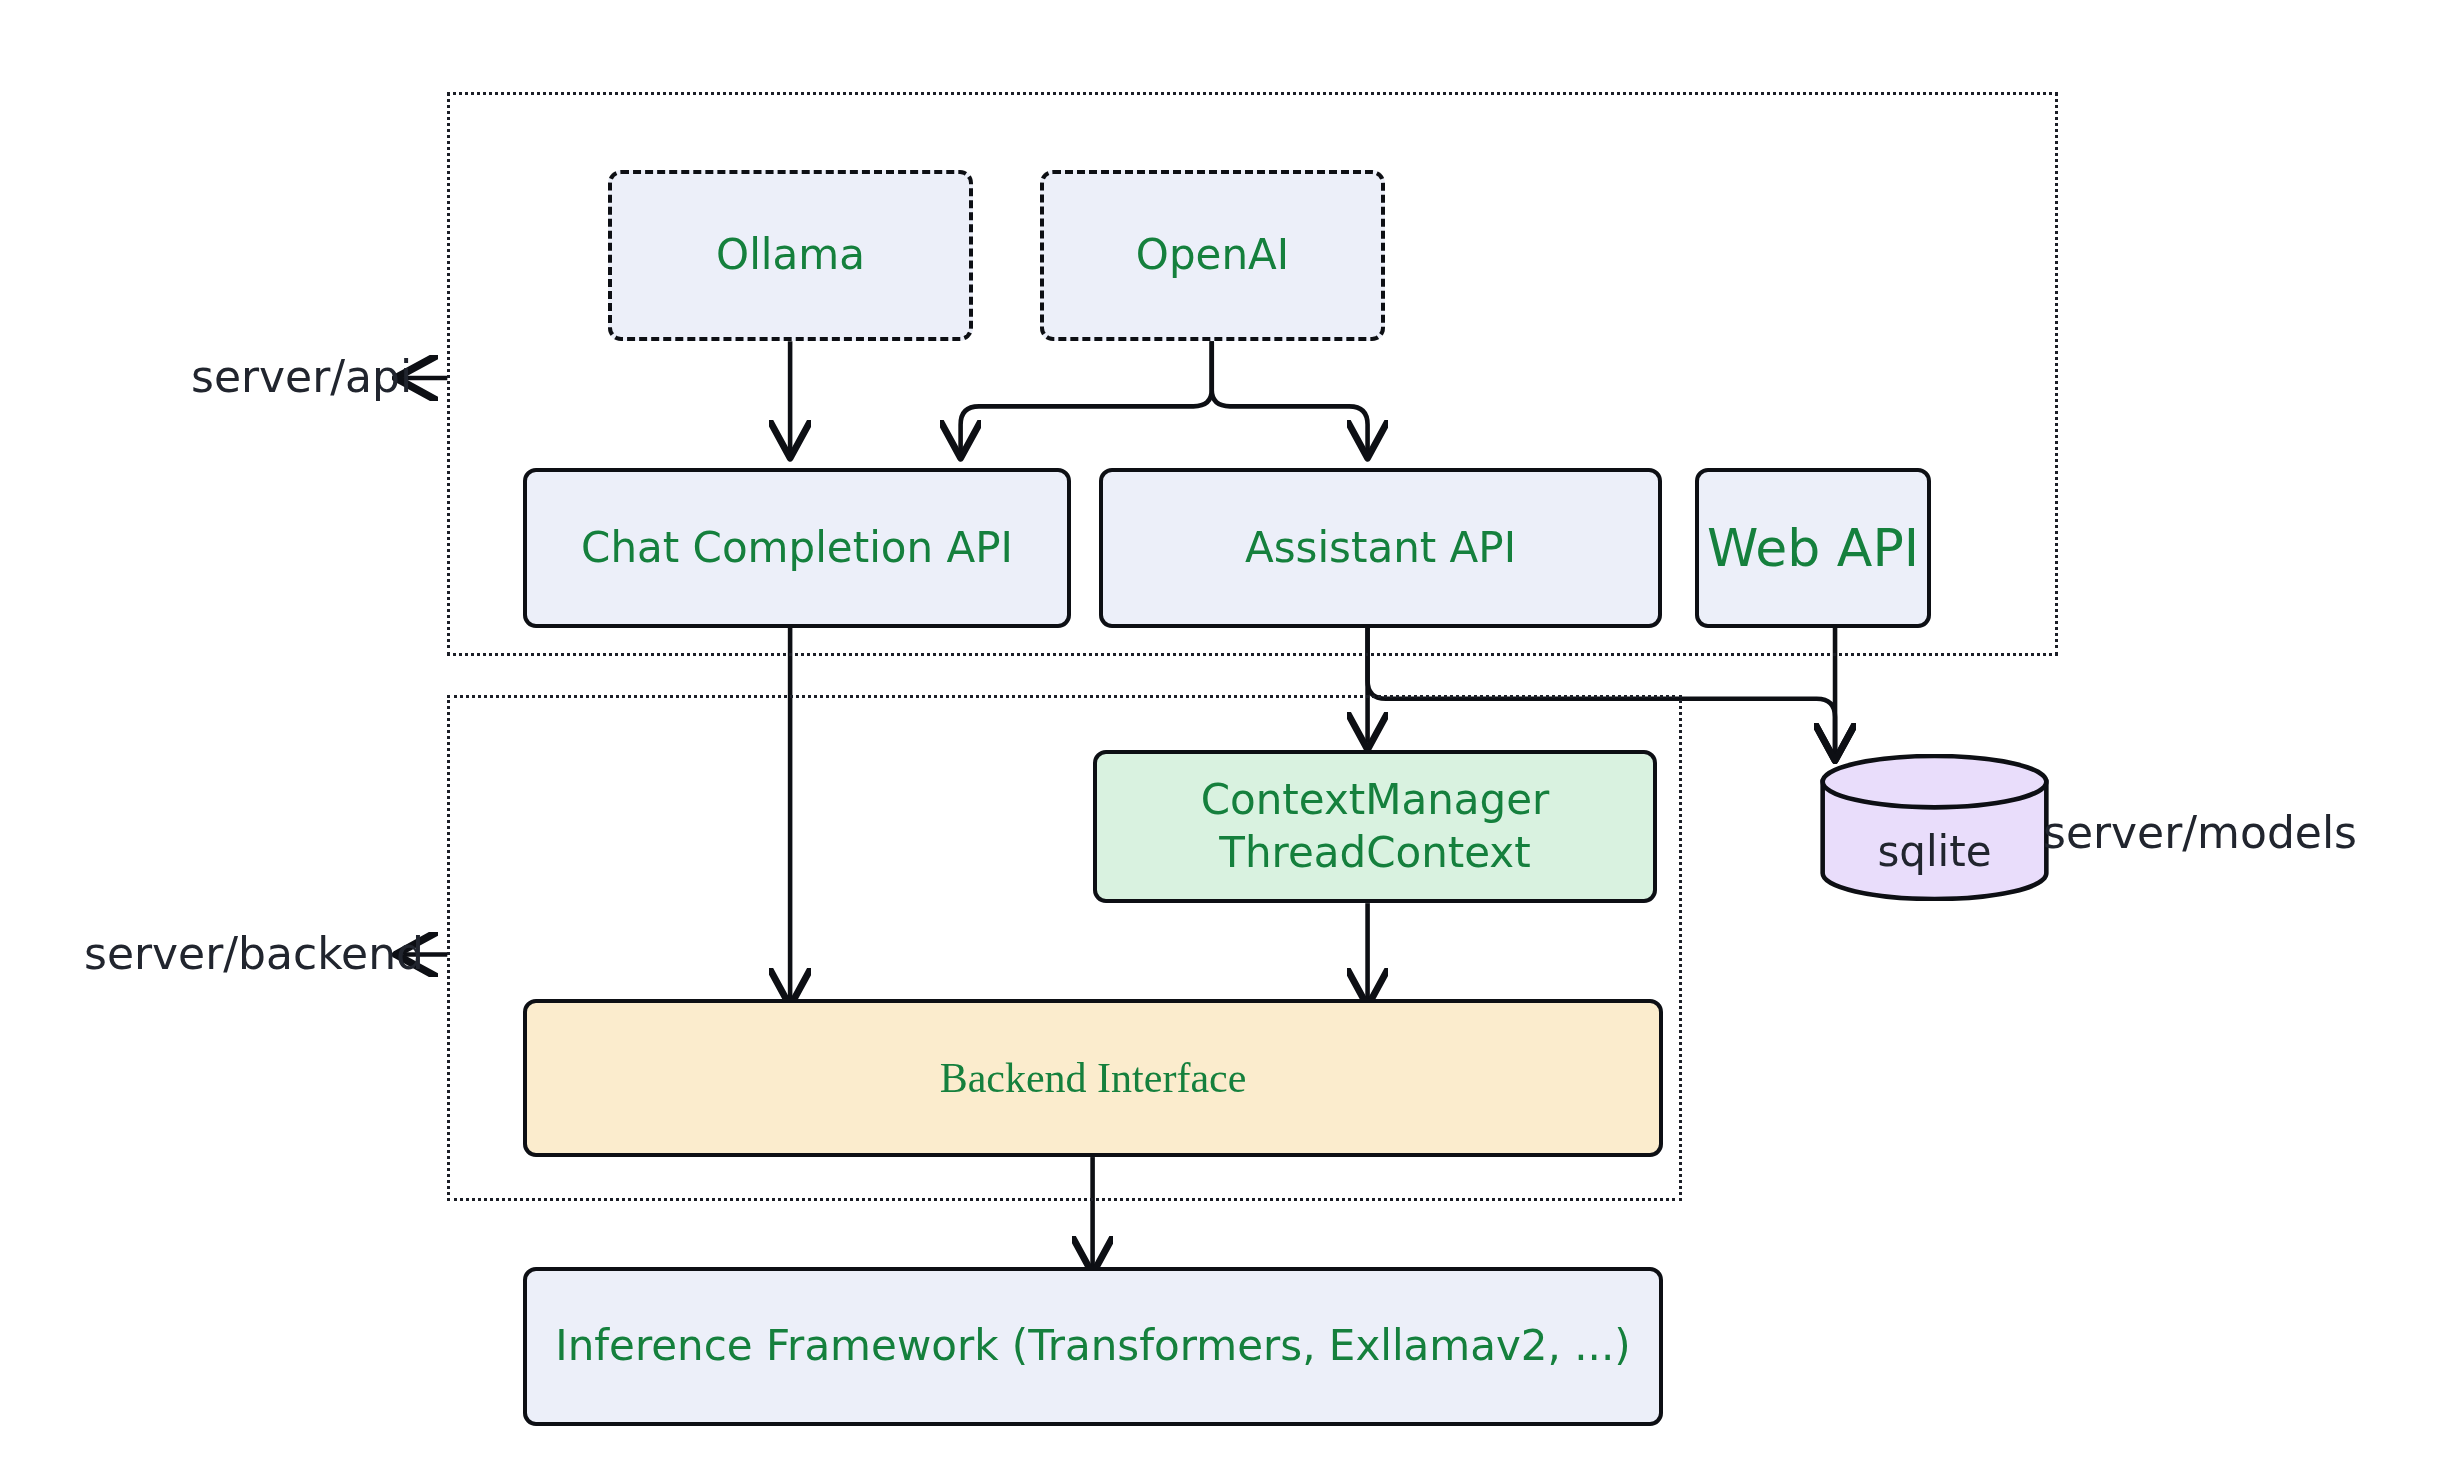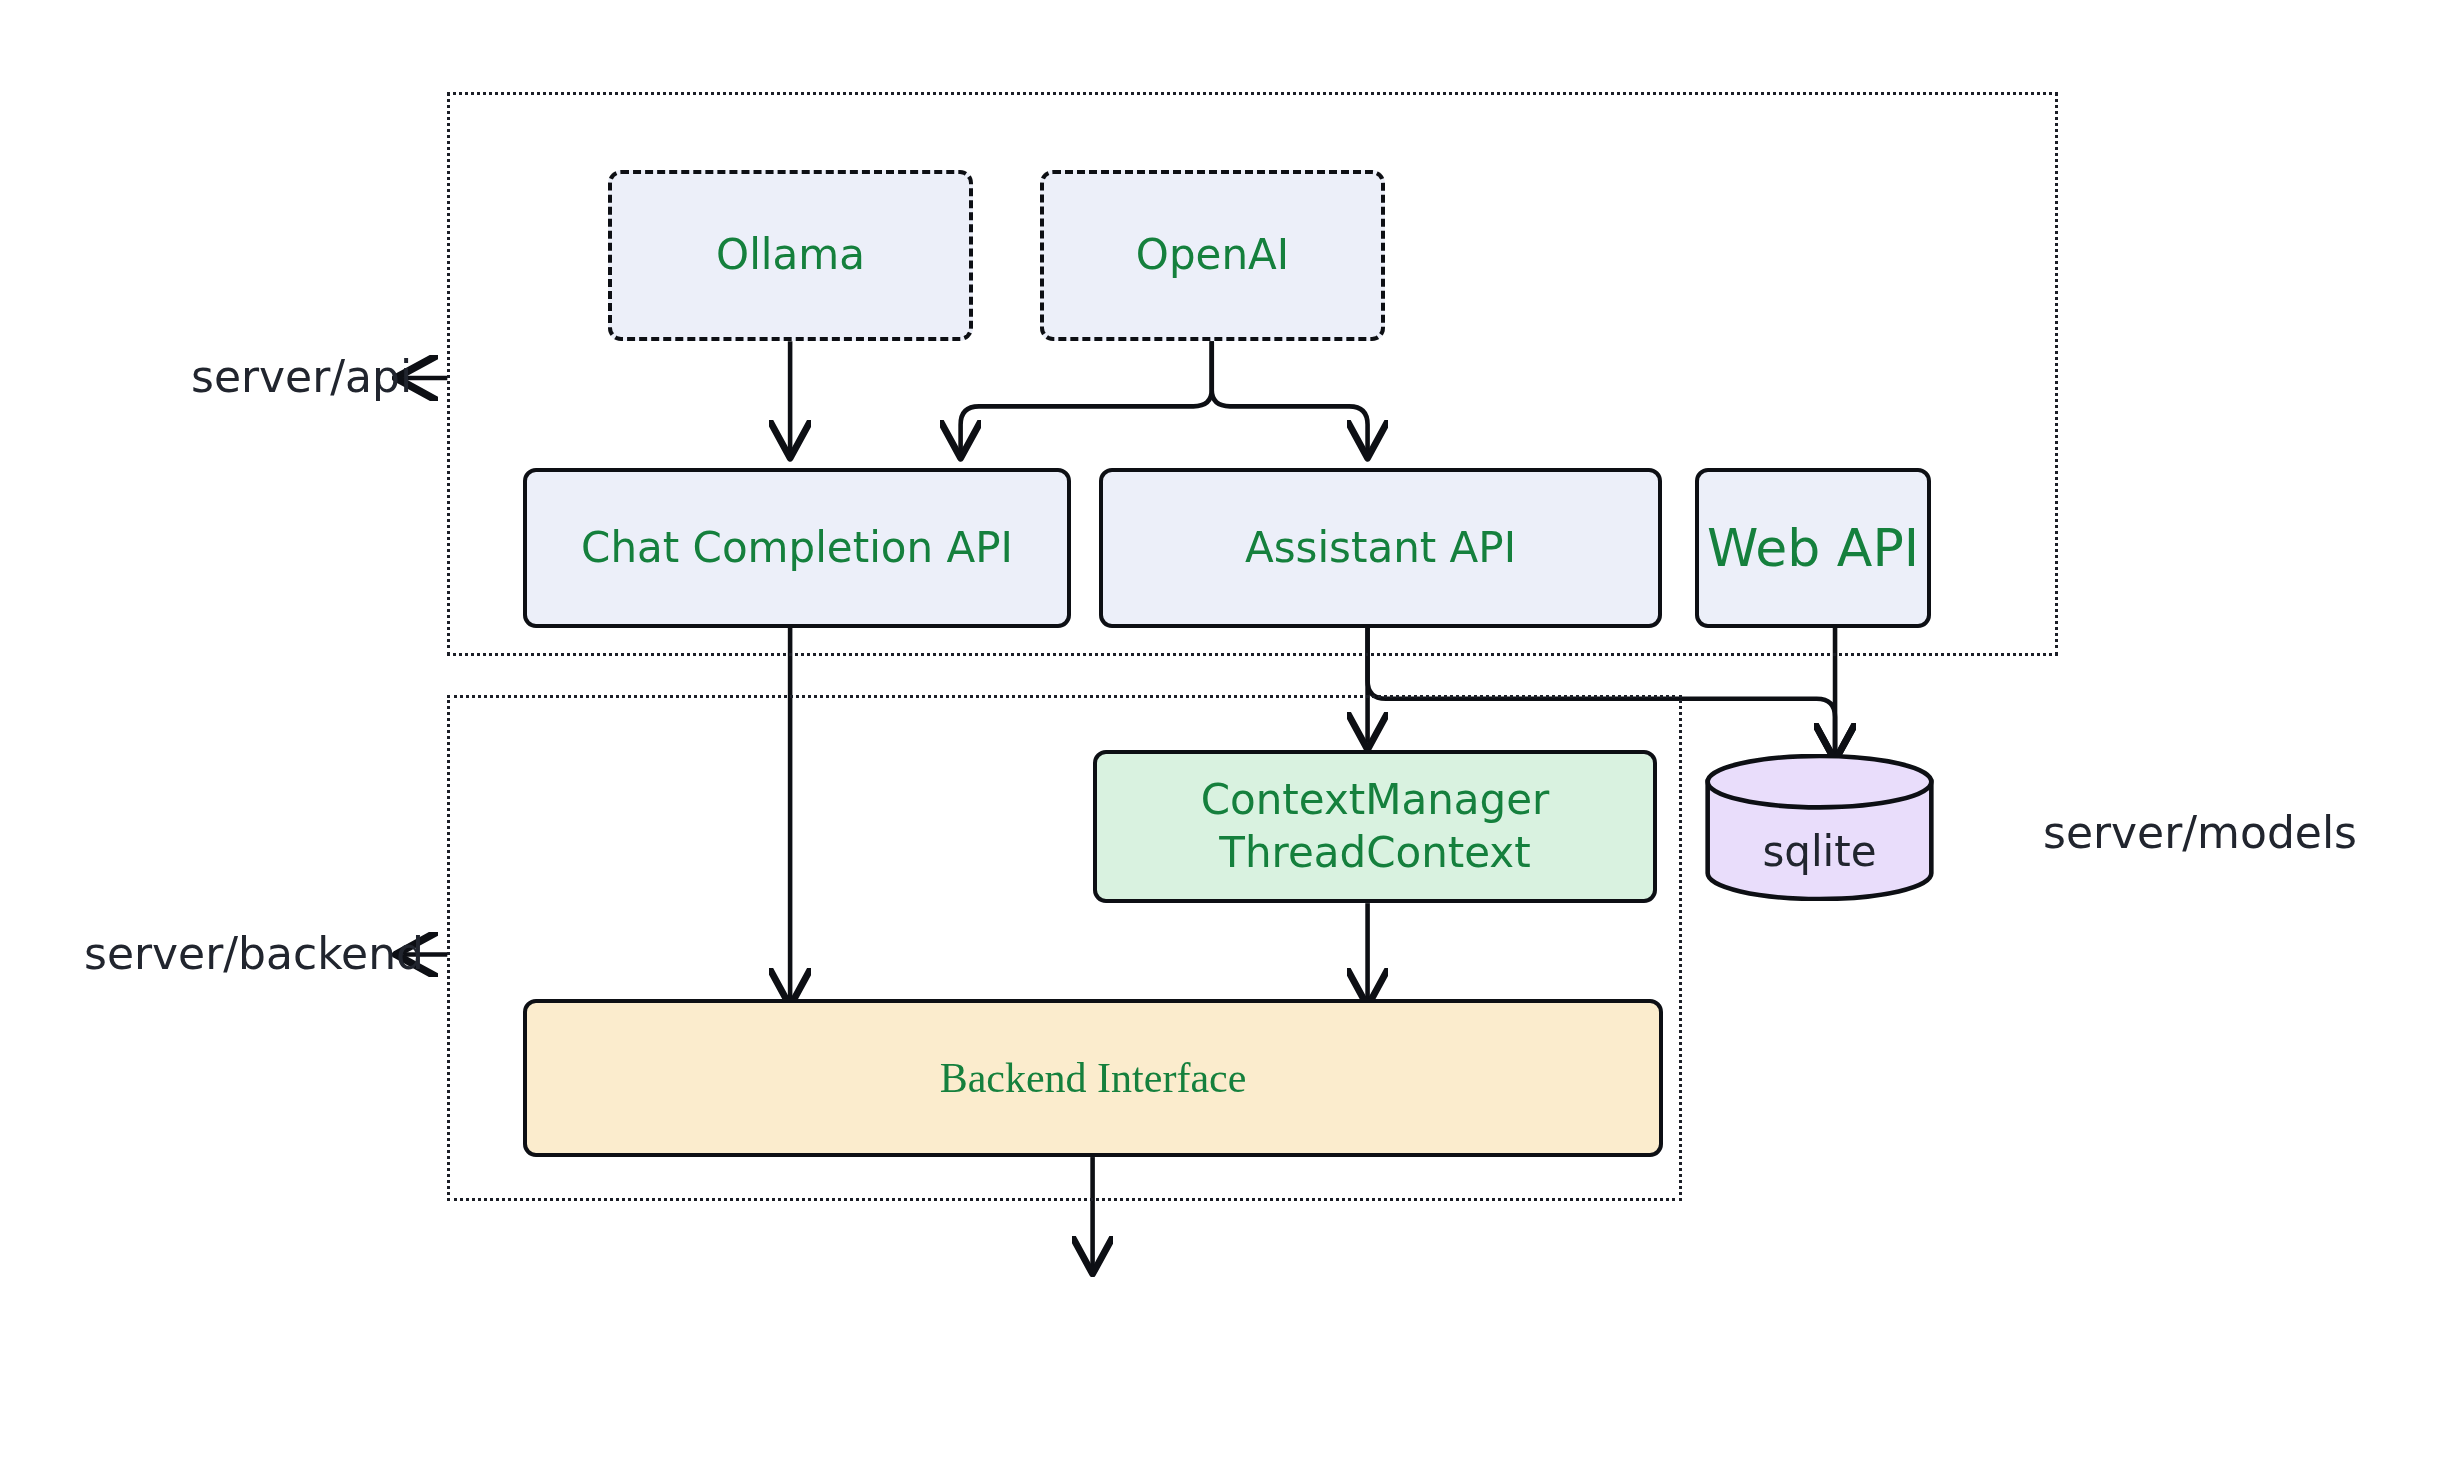--- a/index.html
+++ b/index.html
@@ -142,32 +142,35 @@
 
   <div class="node solid fill-blue" style="left:1695px; top:468px; width:236px; height:160px; font-size:52px;border-radius:13px;">
     <span class="label">Web API</span>
   </div>
 
   <div class="node solid fill-green" style="left:1093px; top:750px; width:564px; height:153px; font-size:42px;">
     <span class="label">ContextManager
 ThreadContext</span>
   </div>
 
-  <div class="cylinder" style="left:1704px; top:754px; width:231px; height:147px;">
+  <div class="cylinder" style="left:1819px; top:754px; width:231px; height:147px;">
     <svg width="231" height="147" viewBox="0 0 252 160" xmlns="http://www.w3.org/2000/svg">
       <path d="M 4 30 L 4 130 A 122 28 0 0 0 248 130 L 248 30 Z" fill="#e9ddfb" stroke="#0d0f14" stroke-width="5"></path>
       <ellipse cx="126" cy="30" rx="122" ry="28" fill="#e9ddfb" stroke="#0d0f14" stroke-width="5"></ellipse>
     </svg>
     <span class="cyl-text" style="top:73px; font-size:42px;">sqlite</span>
   </div>
 
   <div class="node solid fill-yellow" style="left:523px; top:999px; width:1140px; height:158px; font-size:42px;">
     <span class="label">Backend Interface</span>
   </div>
 
+  <div class="node solid fill-blue" style="left:523px; top:1267px; width:1140px; height:159px; font-size:42px;">
+    <span class="label">Inference Framework (Transformers, Exllamav2, ...)</span>
+  </div>
 
   <div class="side-label" style="left:191px; top:351px; font-size:44px;">server/api</div>
 
   <div class="side-label" style="left:84px; top:928px; font-size:44px;">server/backend</div>
 
   <div class="side-label" style="left:2043px; top:807px; font-size:44px;">server/models</div>
 
 </div>
 
 

